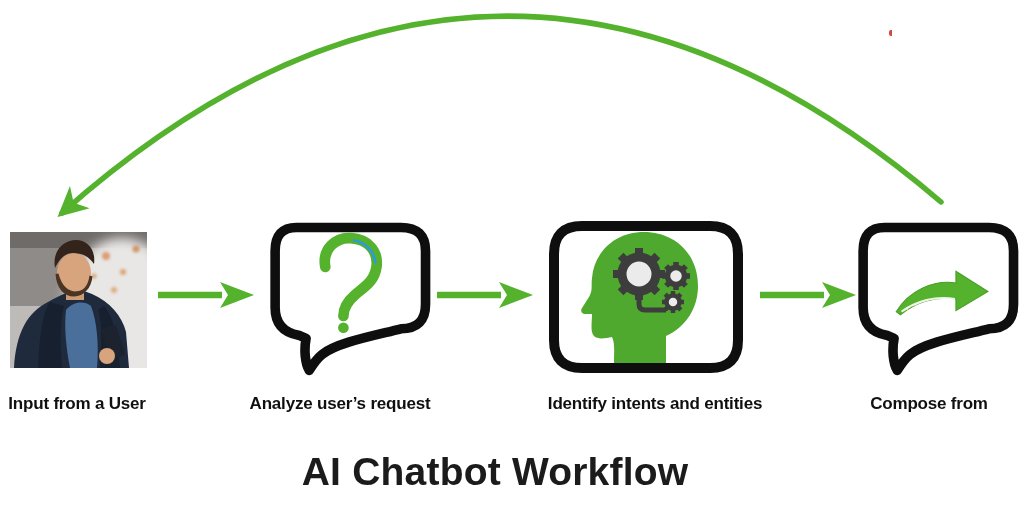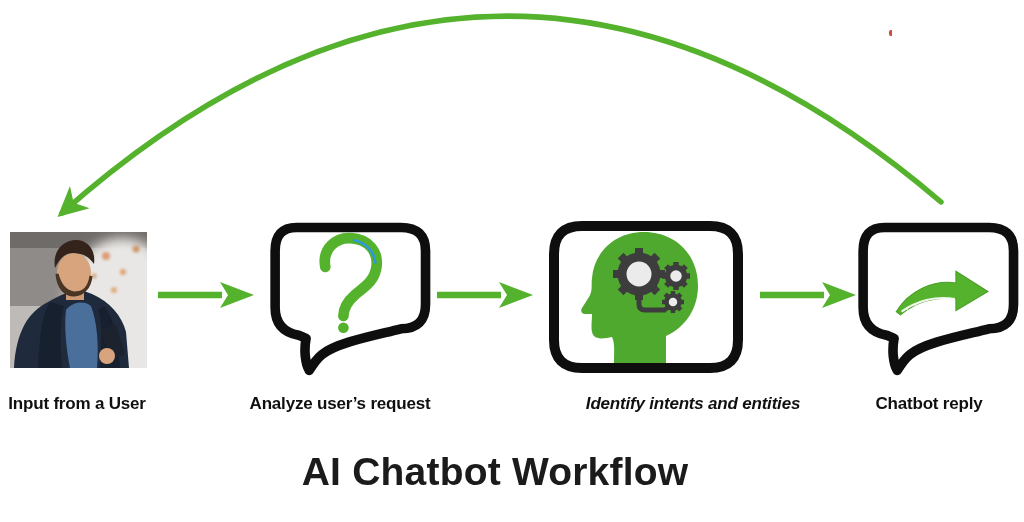--- a/index.html
+++ b/index.html
@@ -159,20 +159,20 @@
         <line x1="64" y1="76" x2="66" y2="82"></line>
         <line x1="72" y1="74" x2="74" y2="80"></line>
         <line x1="80" y1="73" x2="82" y2="79"></line>
         <line x1="88" y1="73" x2="89" y2="79"></line>
       </g>
     </g>
   </svg>
 
   <div class="stage-label" style="left:77px;">Input from a User</div>
   <div class="stage-label" style="left:340px;">Analyze user’s request</div>
-  <div class="stage-label" style="left:693px;font-style:italic;">Identify intents and entities</div>
-  <div class="stage-label" style="left:929px;">Chatbot reply</div>
+  <div class="stage-label" style="left:655px;">Identify intents and entities</div>
+  <div class="stage-label" style="left:929px;">Compose from</div>
 
   <div class="diagram-title">AI Chatbot Workflow</div>
 
   <div class="edge-artifact"></div>
 
 </div>
 
 </body></html>

